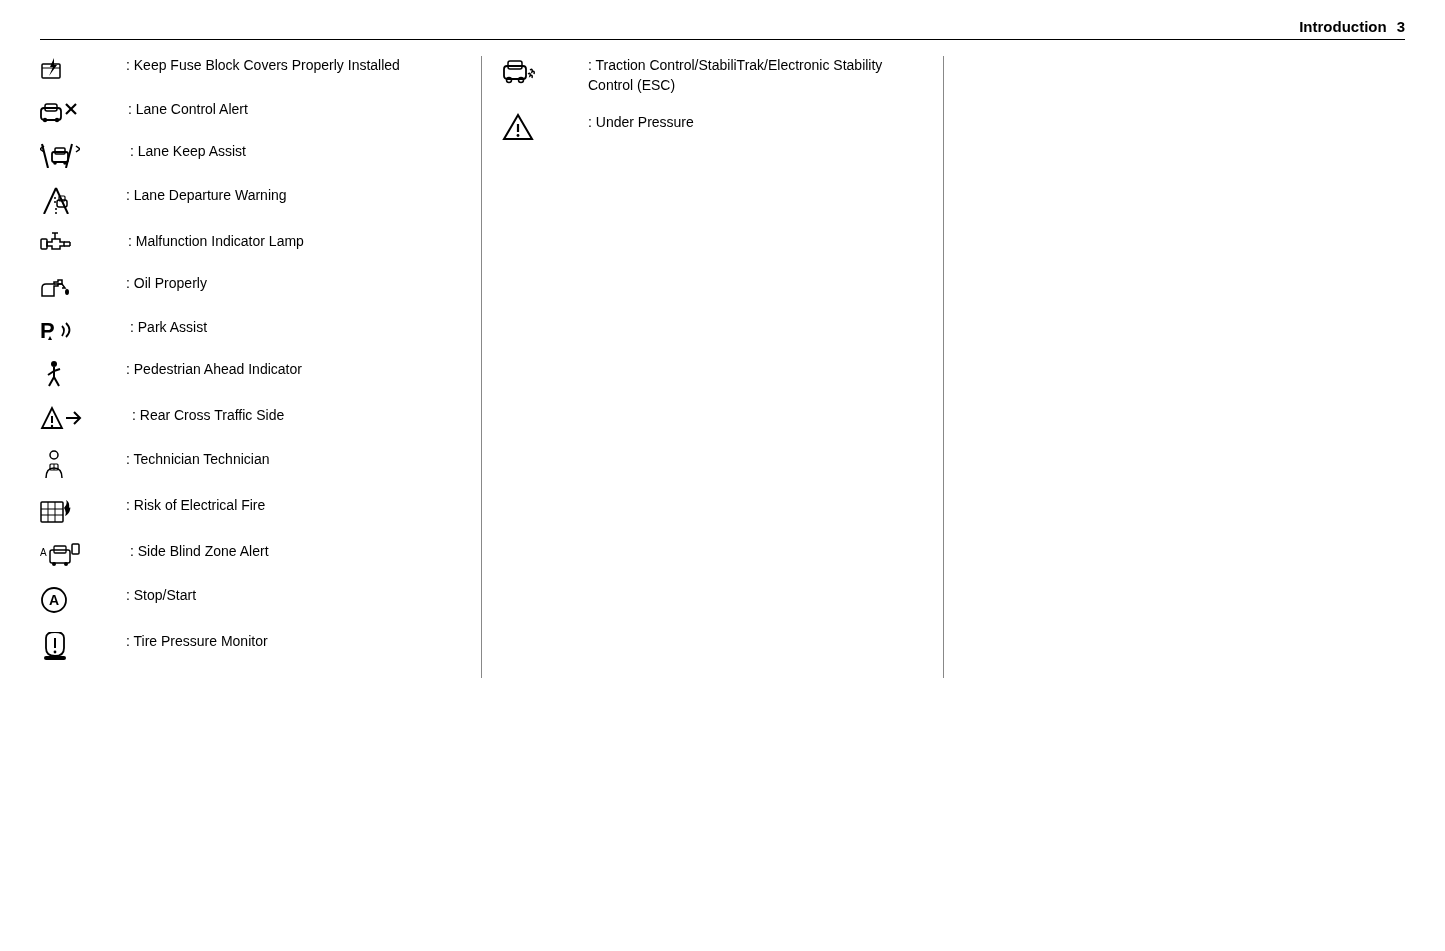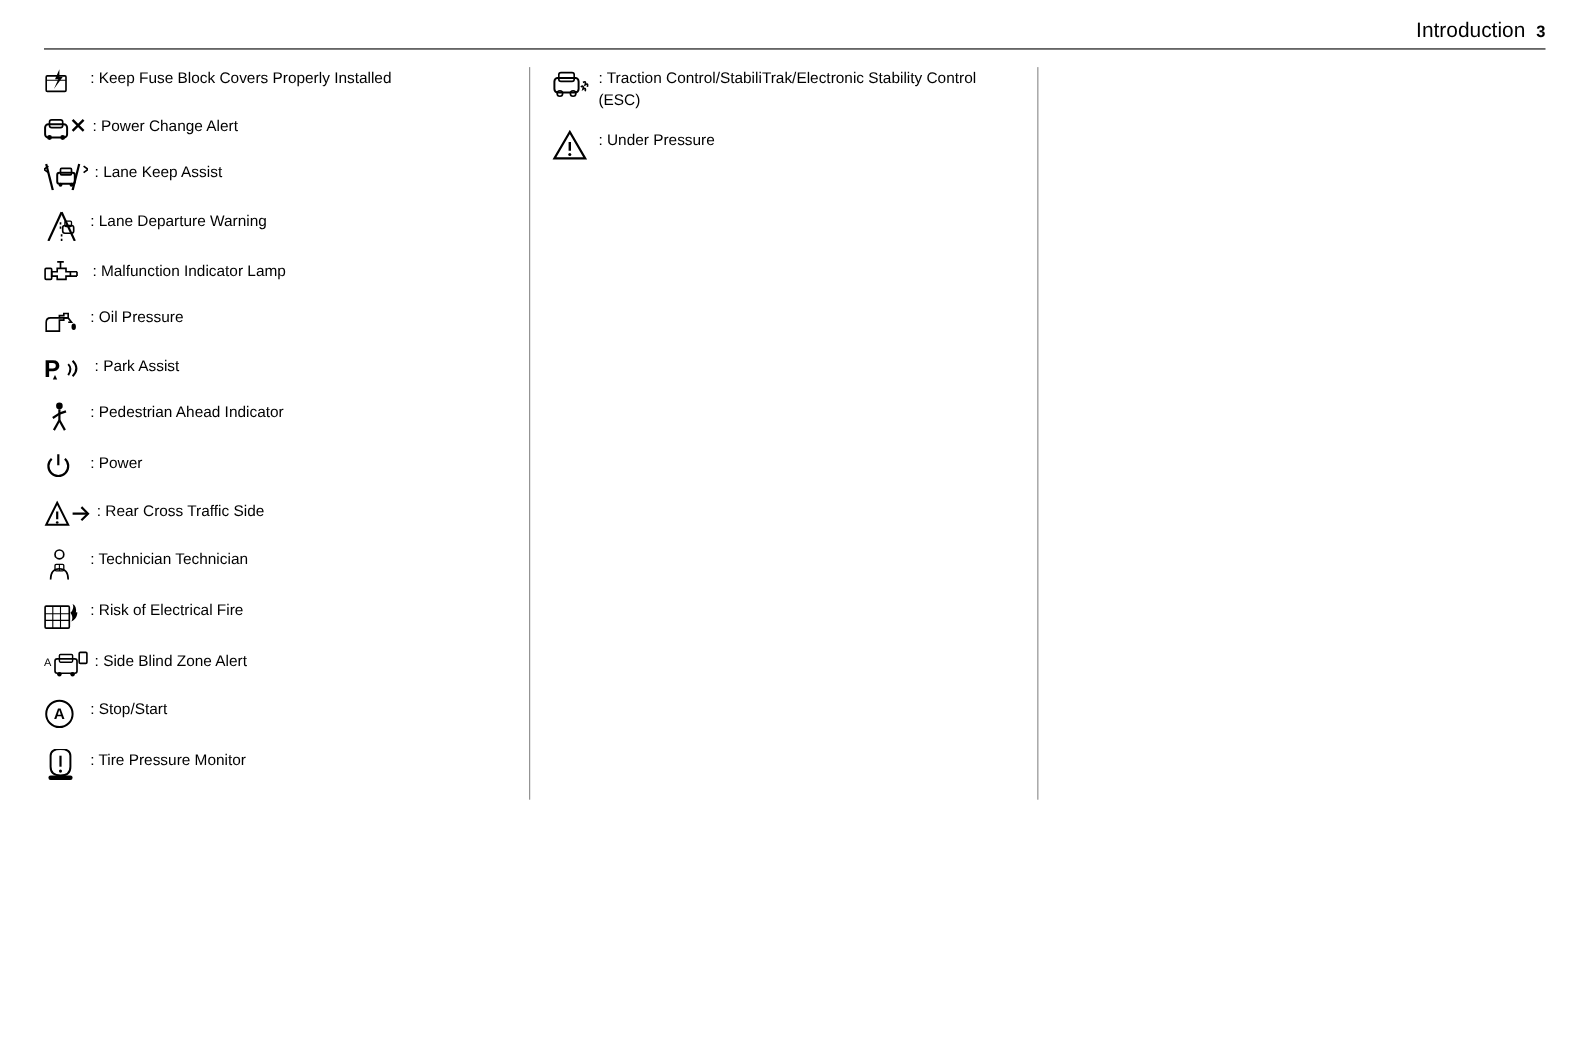--- a/index.html
+++ b/index.html
@@ -25,22 +25,22 @@
     .header {
       display: flex;
       justify-content: flex-end;
       align-items: center;
       padding: 8px 0 4px 0;
       border-bottom: 1px solid #000;
       margin-bottom: 16px;
     }
 
     .header-title {
-      font-weight: normal;
-      font-size: 19px;
+      font-weight: bold;
+      font-size: 15px;
       margin-right: 10px;
     }
 
     .header-page {
       font-weight: bold;
       font-size: 15px;
     }
 
     .columns-wrapper {
       display: flex;
@@ -60,20 +60,21 @@
 
     .col:first-child {
       padding-left: 0;
     }
 
     .list-item {
       display: flex;
       align-items: flex-start;
       margin-bottom: 18px;
       line-height: 1.4;
+      gap: 44px;
     }
 
     .item-icon {
       font-size: 20px;
       margin-right: 6px;
       min-width: 36px;
       display: flex;
       align-items: center;
       justify-content: flex-start;
       flex-shrink: 0;
@@ -116,21 +117,21 @@
 
             <rect x="1" y="8" width="20" height="12" rx="3" fill="none" stroke="#000" stroke-width="1.8"></rect>
             <rect x="5" y="4" width="12" height="7" rx="2" fill="none" stroke="#000" stroke-width="1.5"></rect>
             <circle cx="5" cy="20" r="2.2" fill="#000"></circle>
             <circle cx="17" cy="20" r="2.2" fill="#000"></circle>
 
             <line x1="26" y1="4" x2="36" y2="14" stroke="#000" stroke-width="2.2"></line>
             <line x1="36" y1="4" x2="26" y2="14" stroke="#000" stroke-width="2.2"></line>
           </svg>
         </span>
-        <span class="item-text">: Power Change Alert</span>
+        <span class="item-text">: Lane Control Alert</span>
       </div>
 
       <div class="list-item">
         <span class="item-icon">
           <svg width="40" height="26" viewBox="0 0 40 26" xmlns="http://www.w3.org/2000/svg">
 
             <line x1="2" y1="2" x2="8" y2="26" stroke="#000" stroke-width="2"></line>
             <line x1="32" y1="2" x2="26" y2="26" stroke="#000" stroke-width="2"></line>
 
             <rect x="12" y="10" width="16" height="10" rx="2" fill="none" stroke="#000" stroke-width="1.8"></rect>
@@ -185,21 +186,21 @@
         <span class="item-icon">
           <svg width="30" height="26" viewBox="0 0 30 26" xmlns="http://www.w3.org/2000/svg">
 
             <path d="M2,22 L2,14 Q2,10 6,10 L14,10 L14,8 L18,8 L18,6 L22,6 L22,10 L18,10 L18,12 L14,12 L14,22 Z" fill="none" stroke="#000" stroke-width="1.5"></path>
 
             <path d="M14,10 L22,10 L25,14 L22,14" fill="none" stroke="#000" stroke-width="1.5"></path>
 
             <ellipse cx="27" cy="18" rx="2" ry="3" fill="#000"></ellipse>
           </svg>
         </span>
-        <span class="item-text">: Oil Pressure</span>
+        <span class="item-text">: Oil Properly</span>
       </div>
 
       <div class="list-item">
         <span class="item-icon">
           <svg width="40" height="24" viewBox="0 0 40 24" xmlns="http://www.w3.org/2000/svg">
 
             <text x="0" y="20" font-size="22" font-weight="bold" font-family="Arial" fill="#000">P</text>
 
             <path d="M22,8 Q26,12 22,18" fill="none" stroke="#000" stroke-width="1.8"></path>
             <path d="M26,5 Q33,12 26,19" fill="none" stroke="#000" stroke-width="1.8"></path>
@@ -221,30 +222,20 @@
             <line x1="14" y1="11" x2="8" y2="15" stroke="#000" stroke-width="2"></line>
             <line x1="14" y1="11" x2="20" y2="9" stroke="#000" stroke-width="2"></line>
 
             <line x1="14" y1="17" x2="9" y2="26" stroke="#000" stroke-width="2"></line>
             <line x1="14" y1="17" x2="19" y2="26" stroke="#000" stroke-width="2"></line>
           </svg>
         </span>
         <span class="item-text">: Pedestrian Ahead Indicator</span>
       </div>
 
-      <div class="list-item">
-        <span class="item-icon">
-          <svg width="26" height="26" viewBox="0 0 26 26" xmlns="http://www.w3.org/2000/svg">
-
-            <path d="M13,2 L13,12" stroke="#000" stroke-width="2" fill="none"></path>
-            <path d="M7,6 A9,9 0 1,0 19,6" stroke="#000" stroke-width="2" fill="none"></path>
-          </svg>
-        </span>
-        <span class="item-text">: Power</span>
-      </div>
 
       <div class="list-item">
         <span class="item-icon">
           <svg width="42" height="26" viewBox="0 0 42 26" xmlns="http://www.w3.org/2000/svg">
 
             <polygon points="12,2 2,22 22,22" fill="none" stroke="#000" stroke-width="1.8"></polygon>
             <line x1="12" y1="10" x2="12" y2="17" stroke="#000" stroke-width="2"></line>
             <circle cx="12" cy="20" r="1.2" fill="#000"></circle>
 
             <line x1="26" y1="12" x2="40" y2="12" stroke="#000" stroke-width="2"></line>

